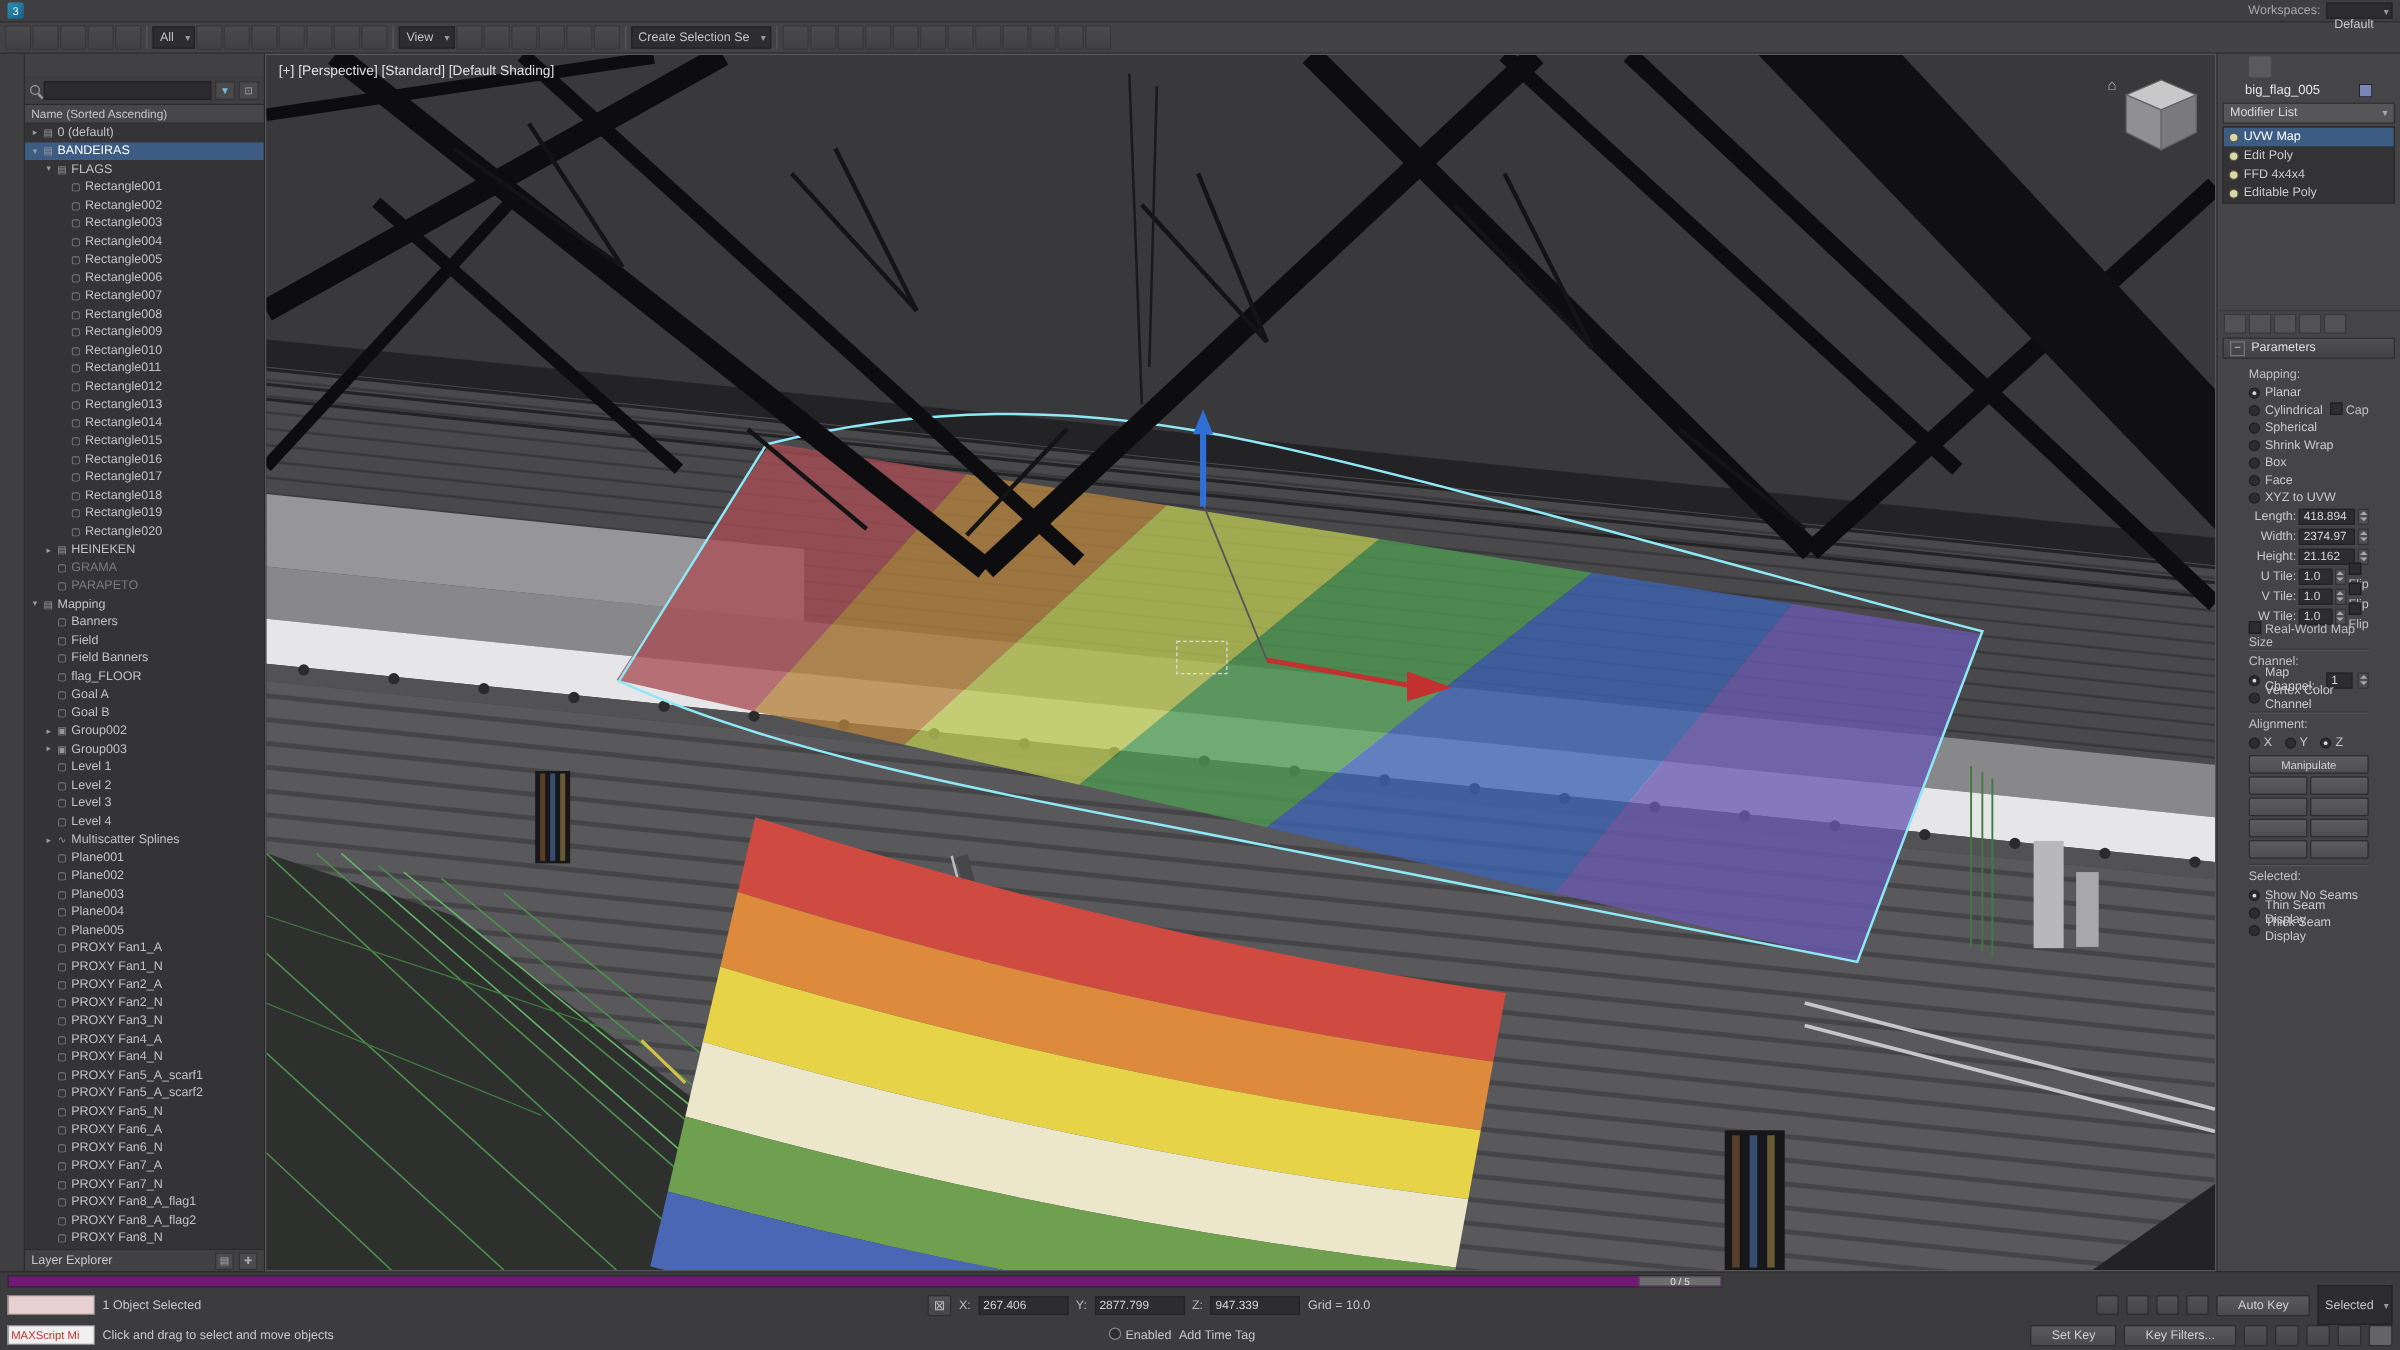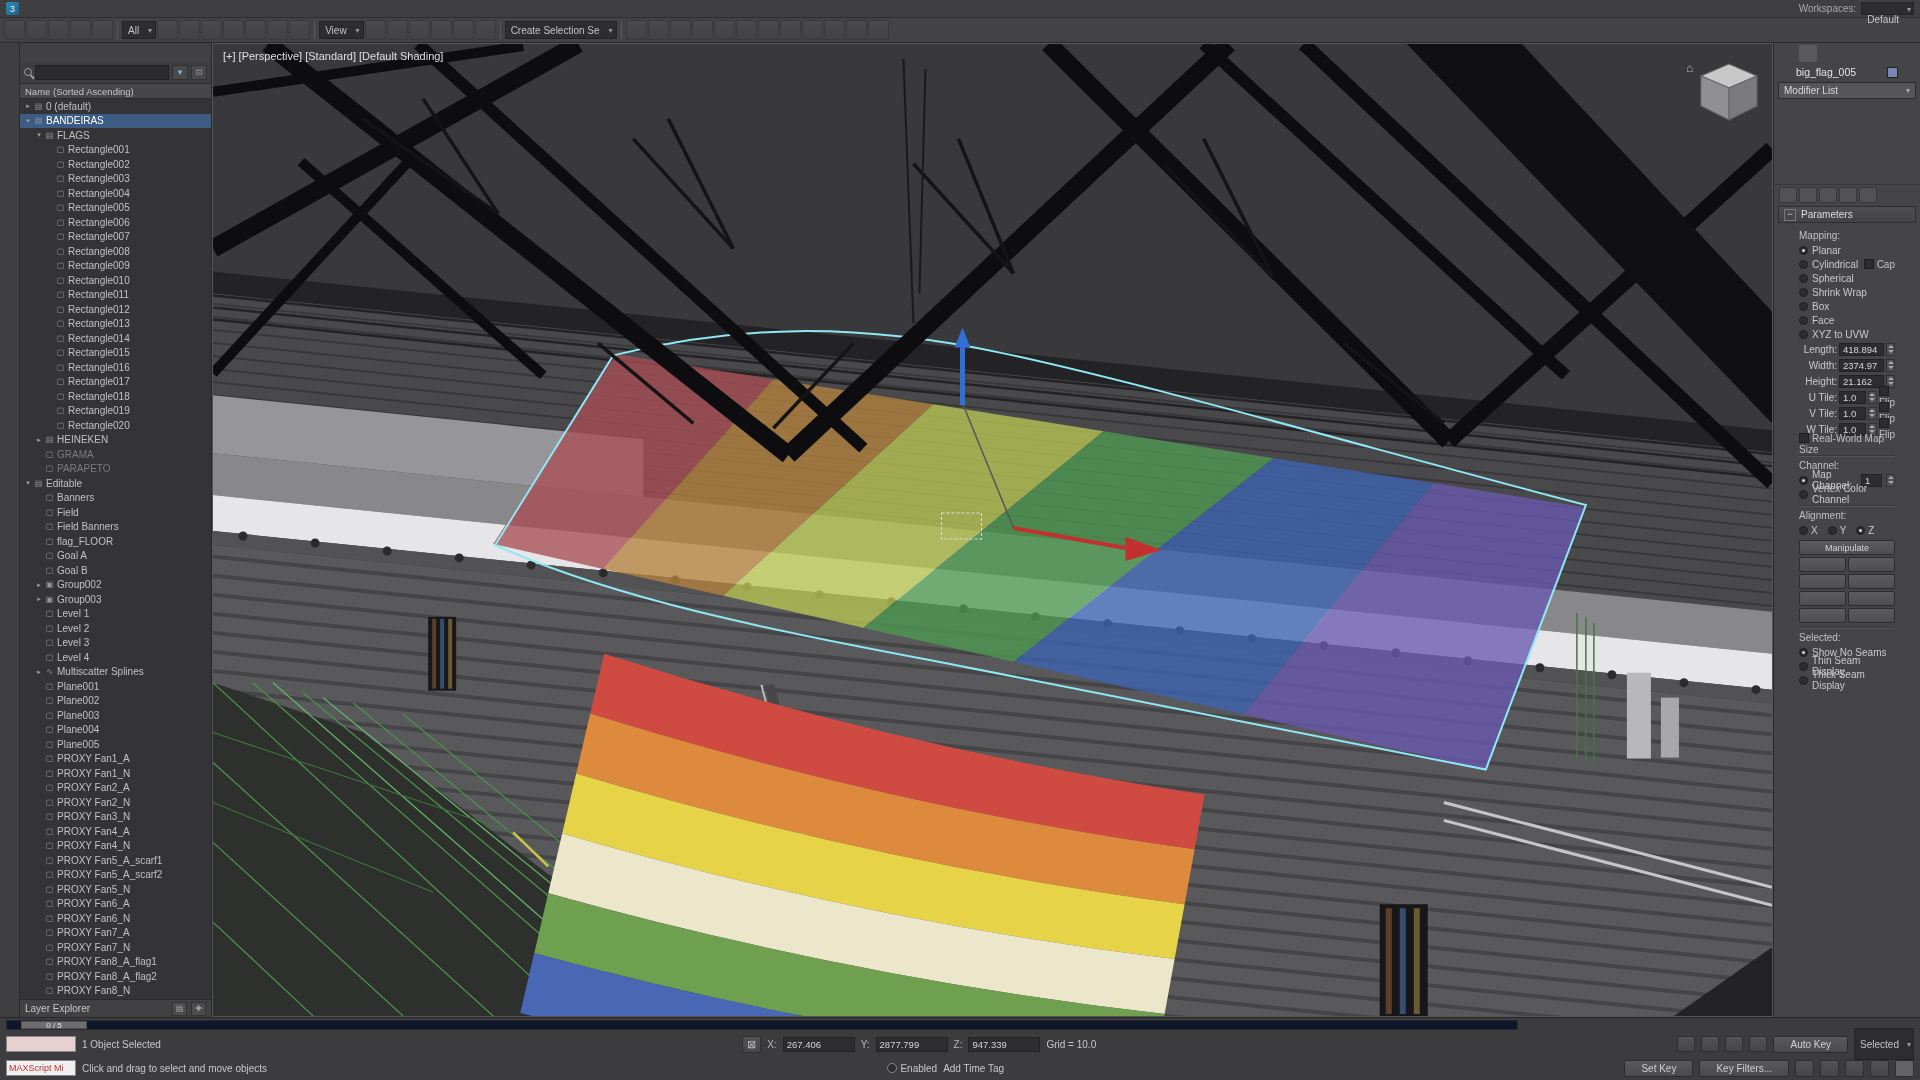--- a/index.html
+++ b/index.html
@@ -101,21 +101,21 @@
   .cp-btn{height:15px;background:linear-gradient(#5c5c5e,#4e4e50);border:1px solid #2c2c2e;border-radius:2px;
     color:#d4d4d6;font-size:9px;display:flex;align-items:center;justify-content:center;font-family:inherit;}
   .cp-btn.wide{width:100%;margin:2px 0;}
   .btngrid{display:grid;grid-template-columns:1fr 1fr;gap:2px;}
   .axes{display:flex;gap:10px;align-items:center;height:15px;}
   .axopt{display:flex;align-items:center;gap:3px;color:#cacaca;}
 
   
   .statusbar{flex:none;background:#3c3c3e;border-top:1px solid #28282a;}
   .tsrow{height:14px;display:flex;align-items:center;padding:1px 6px;}
-  .tstrack{width:1512px;height:10px;background:#0f172a;border:1px solid #2a2a2c;display:flex;align-items:center;}
+  .tstrack{width:1372px;height:10px;background:#701a75;border:1px solid #2a2a2c;display:flex;align-items:center;justify-content:flex-end;}
   .tshandle{width:66px;height:8px;margin-left:14px;background:#6e6e70;border:1px solid #505052;color:#e4e4e6;
     font-size:8px;display:flex;align-items:center;justify-content:center;}
   .srow{height:24px;display:flex;align-items:center;gap:6px;padding:0 6px;}
   .mxs-pink{width:70px;height:16px;background:#e8d0d0;border:1px solid #888;flex:none;}
   .mxs-white{width:70px;height:16px;background:#f0f0f0;border:1px solid #888;color:#c03030;font-size:9px;
     line-height:15px;padding:0 2px;overflow:hidden;white-space:nowrap;flex:none;}
   .stext{color:#c8c8ca;font-size:10px;white-space:nowrap;}
   .sspacer{flex:1;}
   .coordlbl{color:#b8b8ba;font-size:10px;}
   .coordfield{width:72px;height:15px;background:#2d2d2f;border:1px solid #232325;color:#d4d4d6;font-size:9.5px;
@@ -329,21 +329,21 @@
             <span class="lbl">GRAMA</span>
           </div>
           <div class="exp-row dim" style="padding-left: 14px;">
             <span class="arrow" style="visibility: hidden;"></span>
             <span class="ticon">▢</span>
             <span class="lbl">PARAPETO</span>
           </div>
           <div class="exp-row" style="padding-left: 3px;">
             <span class="arrow">▾</span>
             <span class="ticon">▤</span>
-            <span class="lbl">Editable</span>
+            <span class="lbl">Mapping</span>
           </div>
           <div class="exp-row" style="padding-left: 14px;">
             <span class="arrow" style="visibility: hidden;"></span>
             <span class="ticon">▢</span>
             <span class="lbl">Banners</span>
           </div>
           <div class="exp-row" style="padding-left: 14px;">
             <span class="arrow" style="visibility: hidden;"></span>
             <span class="ticon">▢</span>
             <span class="lbl">Field</span>
@@ -694,20 +694,38 @@
           <span class="cp-tab"></span>
           <span class="cp-tab"></span>
           <span class="cp-tab"></span>
       </div>
       <div class="cp-name">
         <span class="nm">big_flag_005</span>
         <span class="cp-swatch"></span>
       </div>
       <div class="cp-modlist">
         <span>Modifier List</span>
+      </div>
+      <div class="cp-stack">
+        <div class="stk-row on">
+            <span class="bulb"></span>
+            <span>UVW Map</span>
+          </div>
+          <div class="stk-row">
+            <span class="bulb"></span>
+            <span>Edit Poly</span>
+          </div>
+          <div class="stk-row">
+            <span class="bulb"></span>
+            <span>FFD 4x4x4</span>
+          </div>
+          <div class="stk-row">
+            <span class="bulb"></span>
+            <span>Editable Poly</span>
+          </div>
       </div>
       <div class="cp-spacer"></div>
       <div class="cp-stktools">
         <span class="cp-ti"></span>
           <span class="cp-ti"></span>
           <span class="cp-ti"></span>
           <span class="cp-ti"></span>
           <span class="cp-ti"></span>
       </div>
       <div class="cp-rollout">

